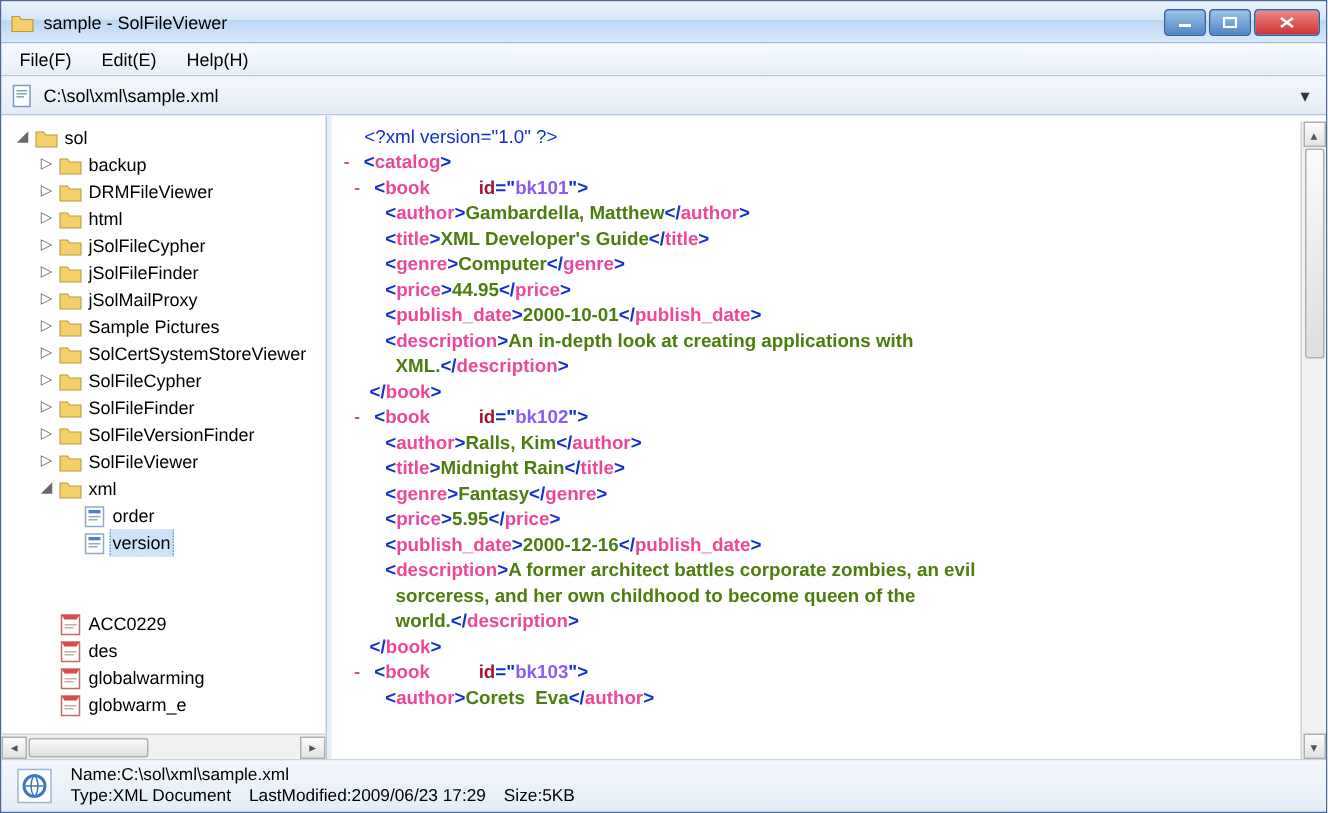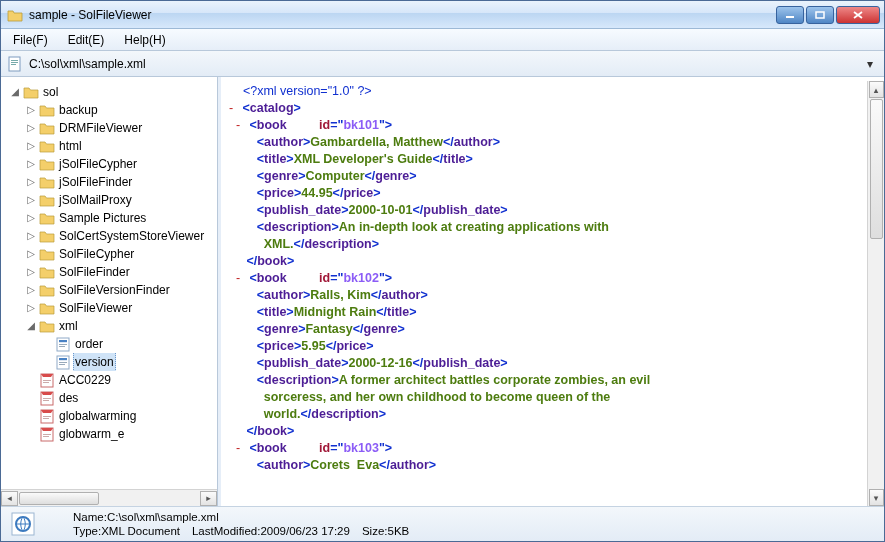--- a/index.html
+++ b/index.html
@@ -28,33 +28,33 @@
 .lbl { padding: 0 2px; }
 .sel .lbl { background: #cfe3f7; border: 1px dotted #6b98cc; padding: 0 1px; }
 .hscroll { height: 17px; background: #f1f1f1; border-top: 1px solid #d3d3d3; display: flex; align-items: center; }
 .hbtn { width: 17px; height: 15px; background: linear-gradient(to bottom,#fbfbfb,#e3e3e3); border: 1px solid #b0b0b0; display: flex; align-items: center; justify-content: center; font-size: 9px; color: #555; }
 .hthumb { height: 13px; margin: 0 1px; background: linear-gradient(to bottom,#fafafa,#dedede); border: 1px solid #b0b0b0; border-radius: 2px; }
 
 .viewer { flex: 1; display: flex; min-width: 0; background: #fff; border-left: 3px solid #e6eef8; padding-top: 4px; }
 .xml { flex: 1; overflow: hidden; padding: 2px 4px 2px 8px; font-family: Verdana, Tahoma, sans-serif; font-size: 12.5px; font-weight: bold; line-height: 17px; color: #000; white-space: pre; }
 .xml .pi { color: #1030d0; font-weight: normal; }
 .xml .br { color: #1030d0; }
-.xml .tag { color: #4c1d95; }
+.xml .tag { color: #ec4899; }
 .xml .att { color: #a01838; margin-left: 29px; }
 .xml .val { color: #8b5cf6; text-align: right; }
 .xml .minus { color: #c02020; font-weight: normal; width: 10px; display: inline-block; }
 .xml .txt { color: #4d7c0f; }
 .vscroll { width: 17px; background: #f1f1f1; border-left: 1px solid #d3d3d3; display: flex; flex-direction: column; align-items: center; }
 .vbtn { width: 15px; height: 17px; background: linear-gradient(to bottom,#fbfbfb,#e3e3e3); border: 1px solid #b0b0b0; display: flex; align-items: center; justify-content: center; font-size: 9px; color: #555; }
 .vthumb { width: 13px; background: linear-gradient(to bottom,#fafafa,#dedede); border: 1px solid #b0b0b0; border-radius: 2px; margin: 1px 0; }
 
 .status { height: 34px; background: linear-gradient(to bottom,#f3f7fb,#e3ecf6); display: flex; align-items: center; padding: 0 6px; gap: 8px; font-size: 11.5px; }
 .staticon { width: 32px; height: 28px; display: flex; align-items: center; justify-content: center; }
 .statlines { display: flex; flex-direction: column; line-height: 14px; }
-.statrow { display: flex; gap: 12px; margin-left: 26px; }
+.statrow { display: flex; gap: 12px; }
 </style>
 </head>
 <body>
 
 <div class="window">
 
   <div class="titlebar">
     <span class="icon">
       <svg width="16" height="14" viewBox="0 0 16 14">
           <path d="M1 3h5l1 2h8v8H1z" fill="#f4cf6a" stroke="#b99c3a" stroke-width="0.8"></path>
@@ -246,21 +246,21 @@
             <span class="fi">
               <svg width="14" height="15" viewBox="0 0 14 15">
                 <rect x="1" y="1" width="12" height="13" fill="#fff" stroke="#8faac8"></rect>
                 <rect x="3" y="3" width="8" height="2.2" fill="#4a82c4"></rect>
                 <rect x="3" y="7" width="8" height="1" fill="#9ab"></rect>
                 <rect x="3" y="9" width="6" height="1" fill="#9ab"></rect>
               </svg>
             </span>
             <span class="lbl">version</span>
           </div>
-          <div class="node" style="padding-left: 22px;">
+          <div class="node" style="padding-left: 22px; margin-top: 36px;">
             <span class="tg"></span>
             <span class="fi">
               <svg width="14" height="15" viewBox="0 0 14 15">
                 <rect x="1" y="1" width="12" height="13" fill="#fff" stroke="#c96a6a"></rect>
                 <path d="M1 1h12l-2 3H3z" fill="#d84b4b"></path>
                 <rect x="3" y="7" width="8" height="1" fill="#caa"></rect>
                 <rect x="3" y="9" width="6" height="1" fill="#caa"></rect>
               </svg>
             </span>
             <span class="lbl">ACC0229</span>

